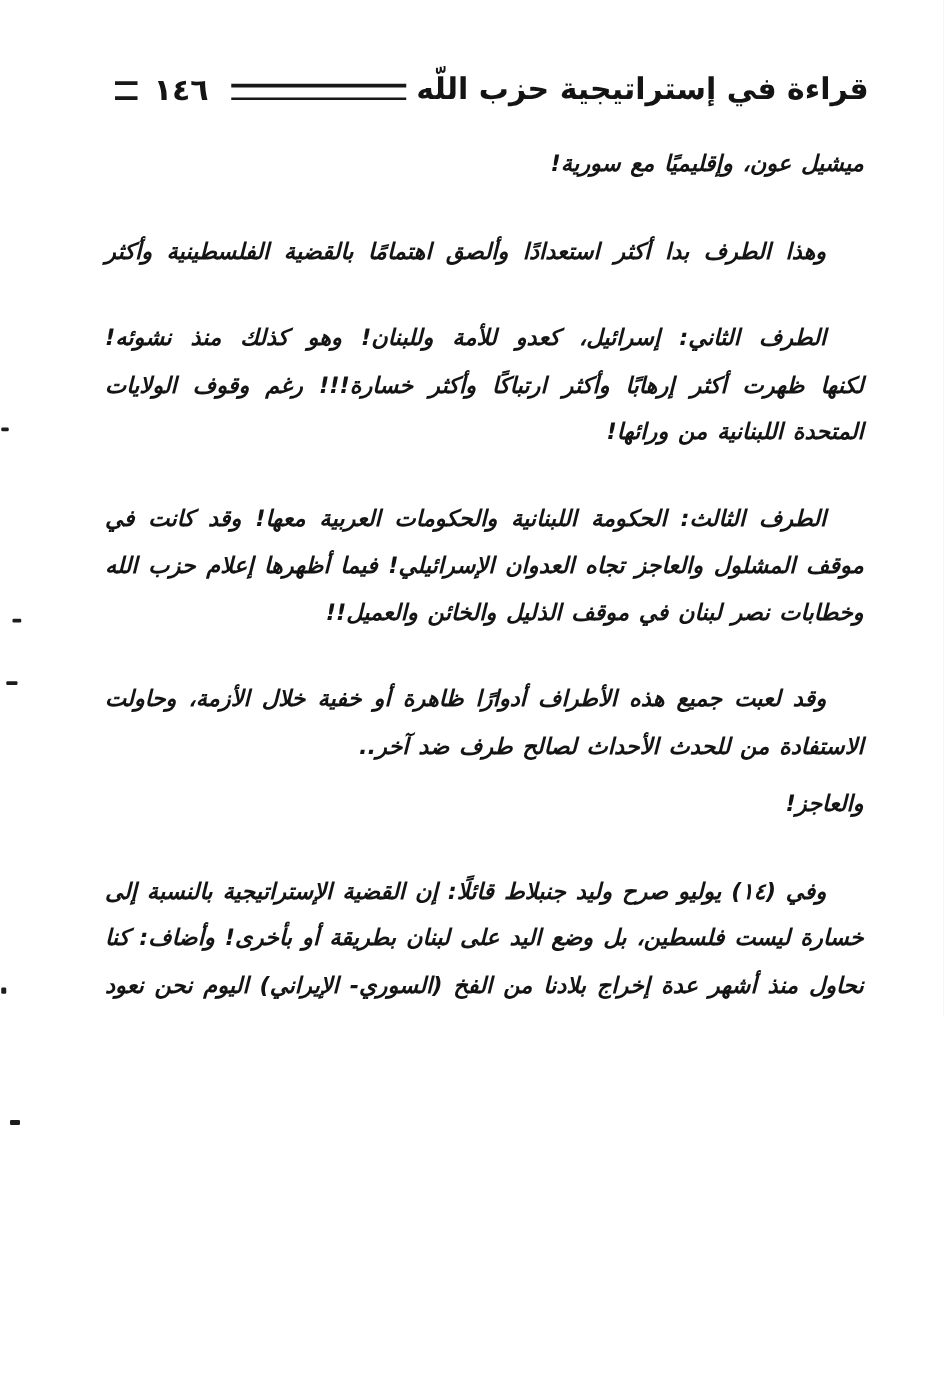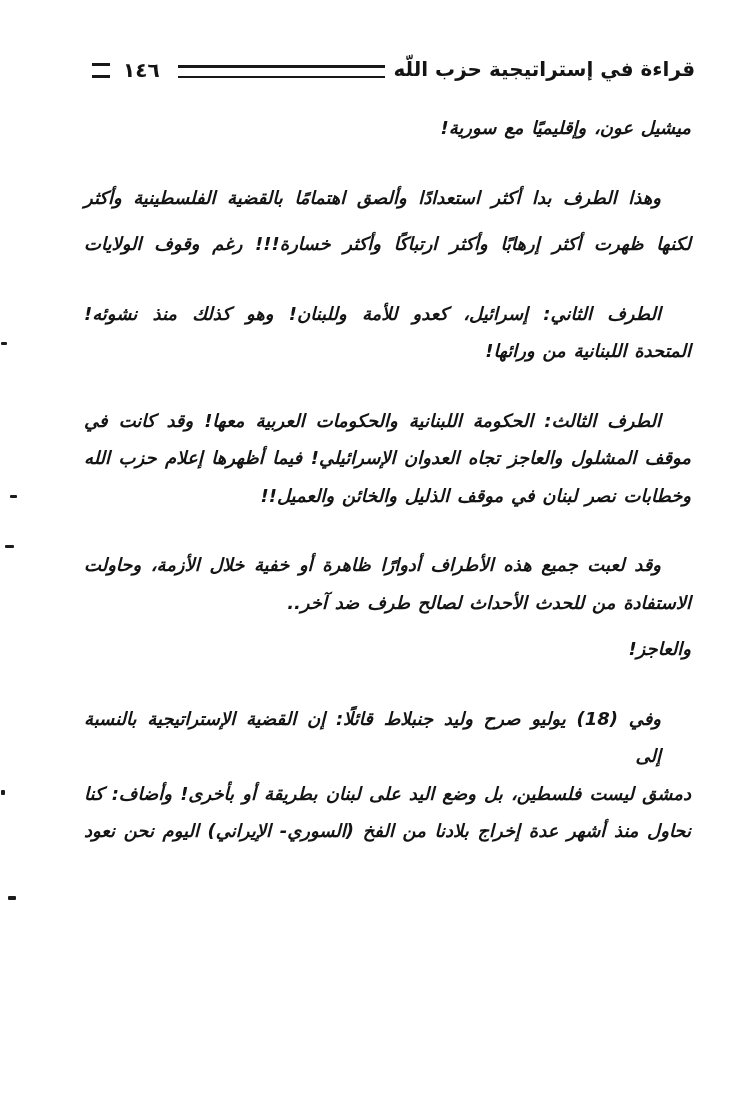--- a/index.html
+++ b/index.html
@@ -15,34 +15,34 @@
     font-weight: 700;
     color: #141414;
   }
   
   .header {
     display: flex;
     align-items: center;
     padding: 56px 60px 0 92px;
   }
   .h-title {
-    font-size: 20px;
+    font-size: 24px;
     white-space: nowrap;
     letter-spacing: 0.2px;
     flex: 0 0 auto;
   }
   .h-rule {
     flex: 1 1 auto;
     height: 8px;
     border-top: 3px solid #181818;
     border-bottom: 2px solid #181818;
     margin: 4px 8px 0 18px;
   }
   .h-num {
-    font-size: 20px;
+    font-size: 24px;
     letter-spacing: 4px;
     flex: 0 0 auto;
     padding-top: 2px;
   }
   .h-bar {
     flex: 0 0 auto;
     width: 18px;
     height: 9px;
     border-top: 3.5px solid #181818;
     border-bottom: 3.5px solid #181818;
@@ -81,39 +81,39 @@
   </div>
 
   <div class="body-text">
       <div class="para">
         <div class="line">ميشيل عون، وإقليميًا مع سورية!</div>
       </div>
       <div class="para">
         <div class="line fill indent">وهذا الطرف بدا أكثر استعدادًا وألصق اهتمامًا بالقضية الفلسطينية وأكثر</div>
       </div>
       <div class="para">
+        <div class="line fill indent">الطرف الثاني: إسرائيل، كعدو للأمة وللبنان! وهو كذلك منذ نشوئه!</div>
         <div class="line fill">لكنها ظهرت أكثر إرهابًا وأكثر ارتباكًا وأكثر خسارة!!! رغم وقوف الولايات</div>
-        <div class="line fill indent">الطرف الثاني: إسرائيل، كعدو للأمة وللبنان! وهو كذلك منذ نشوئه!</div>
         <div class="line">المتحدة اللبنانية من ورائها!</div>
       </div>
       <div class="para">
         <div class="line fill indent">الطرف الثالث: الحكومة اللبنانية والحكومات العربية معها! وقد كانت في</div>
         <div class="line fill">موقف المشلول والعاجز تجاه العدوان الإسرائيلي! فيما أظهرها إعلام حزب الله</div>
         <div class="line">وخطابات نصر لبنان في موقف الذليل والخائن والعميل!!</div>
       </div>
       <div class="para">
         <div class="line fill indent">وقد لعبت جميع هذه الأطراف أدوارًا ظاهرة أو خفية خلال الأزمة، وحاولت</div>
         <div class="line">الاستفادة من للحدث الأحداث لصالح طرف ضد آخر..</div>
       </div>
       <div class="para">
         <div class="line">والعاجز!</div>
       </div>
       <div class="para">
-        <div class="line fill indent">وفي (18) يوليو صرح وليد جنبلاط قائلًا: إن القضية الإستراتيجية بالنسبة إلى</div>
-        <div class="line fill">دمشق ليست فلسطين، بل وضع اليد على لبنان بطريقة أو بأخرى! وأضاف: كنا</div>
+        <div class="line fill indent">وفي (١٤) يوليو صرح وليد جنبلاط قائلًا: إن القضية الإستراتيجية بالنسبة إلى</div>
+        <div class="line fill">خسارة ليست فلسطين، بل وضع اليد على لبنان بطريقة أو بأخرى! وأضاف: كنا</div>
         <div class="line fill">نحاول منذ أشهر عدة إخراج بلادنا من الفخ (السوري- الإيراني) اليوم نحن نعود</div>
       </div>
     </div>
 
   <div class="speck" style="left:1px;  top:342px; width:6px; height:3px;"></div>
   <div class="speck" style="left:10px; top:495px; width:7px; height:3px;"></div>
   <div class="speck" style="left:5px;  top:545px; width:9px; height:3px;"></div>
   <div class="speck" style="left:1px;  top:790px; width:4px; height:5px;"></div>
   <div class="speck" style="left:8px;  top:896px; width:8px; height:4px;"></div>
 

